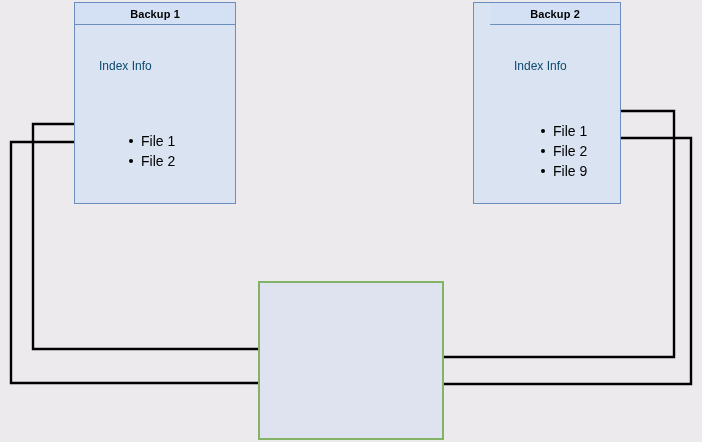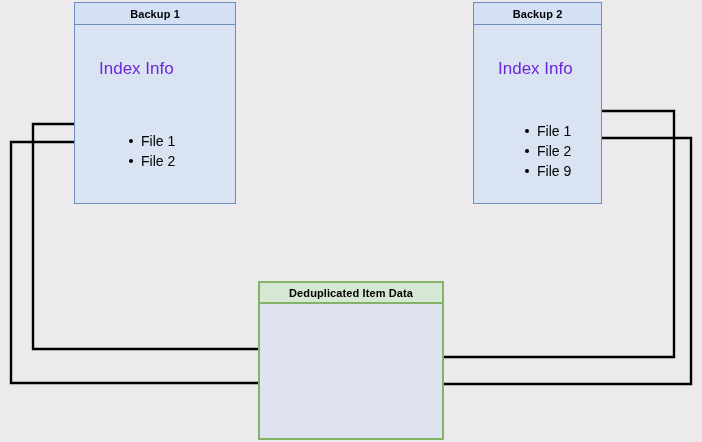--- a/index.html
+++ b/index.html
@@ -41,22 +41,22 @@
     font-weight: bold;
     color: #000;
     letter-spacing: 0.1px;
   }
   .box-body {
     position: relative;
     height: calc(100% - 22px);
   }
   .section-label {
     position: absolute;
-    font-size: 17px;
-    color: #6d28d9;
+    font-size: 12px;
+    color: #0c4a6e;
     white-space: nowrap;
   }
   ul.file-list {
     position: absolute;
     margin: 0;
     padding: 0;
     list-style: none;
   }
   ul.file-list li {
     position: relative;
@@ -74,21 +74,21 @@
     width: 4px;
     height: 4px;
     border-radius: 50%;
     background: #000;
   }
   
   #backup1 { left: 74px; top: 2px; width: 162px; height: 202px; }
   #backup1 .section-label { left: 24px; top: 34px; }
   #backup1 .file-list { left: 52px; top: 106px; }
   
-  #backup2 { left: 473px; top: 2px; width: 129px; height: 202px; }
+  #backup2 { left: 473px; top: 2px; width: 148px; height: 202px; padding-left: 16px; }
   #backup2 .section-label { left: 24px; top: 34px; }
   #backup2 .file-list { left: 49px; top: 96px; }
   
   #dedup {
     left: 258px; top: 281px; width: 186px; height: 159px;
     border: 2px solid #82b366;
     background: #dfe3ef;
   }
   #dedup .box-header {
     border-bottom: 2px solid #82b366;
@@ -147,16 +147,15 @@
       <div class="section-label">Index Info</div>
       <ul class="file-list">
         <li>File 1</li>
         <li>File 2</li>
         <li>File 9</li>
       </ul>
     </div>
   </div>
 
   <div class="box" id="dedup">
-    <div class="box-header">Deduplicated Item Data</div>
   </div>
 
 </div>
 
 </body></html>

